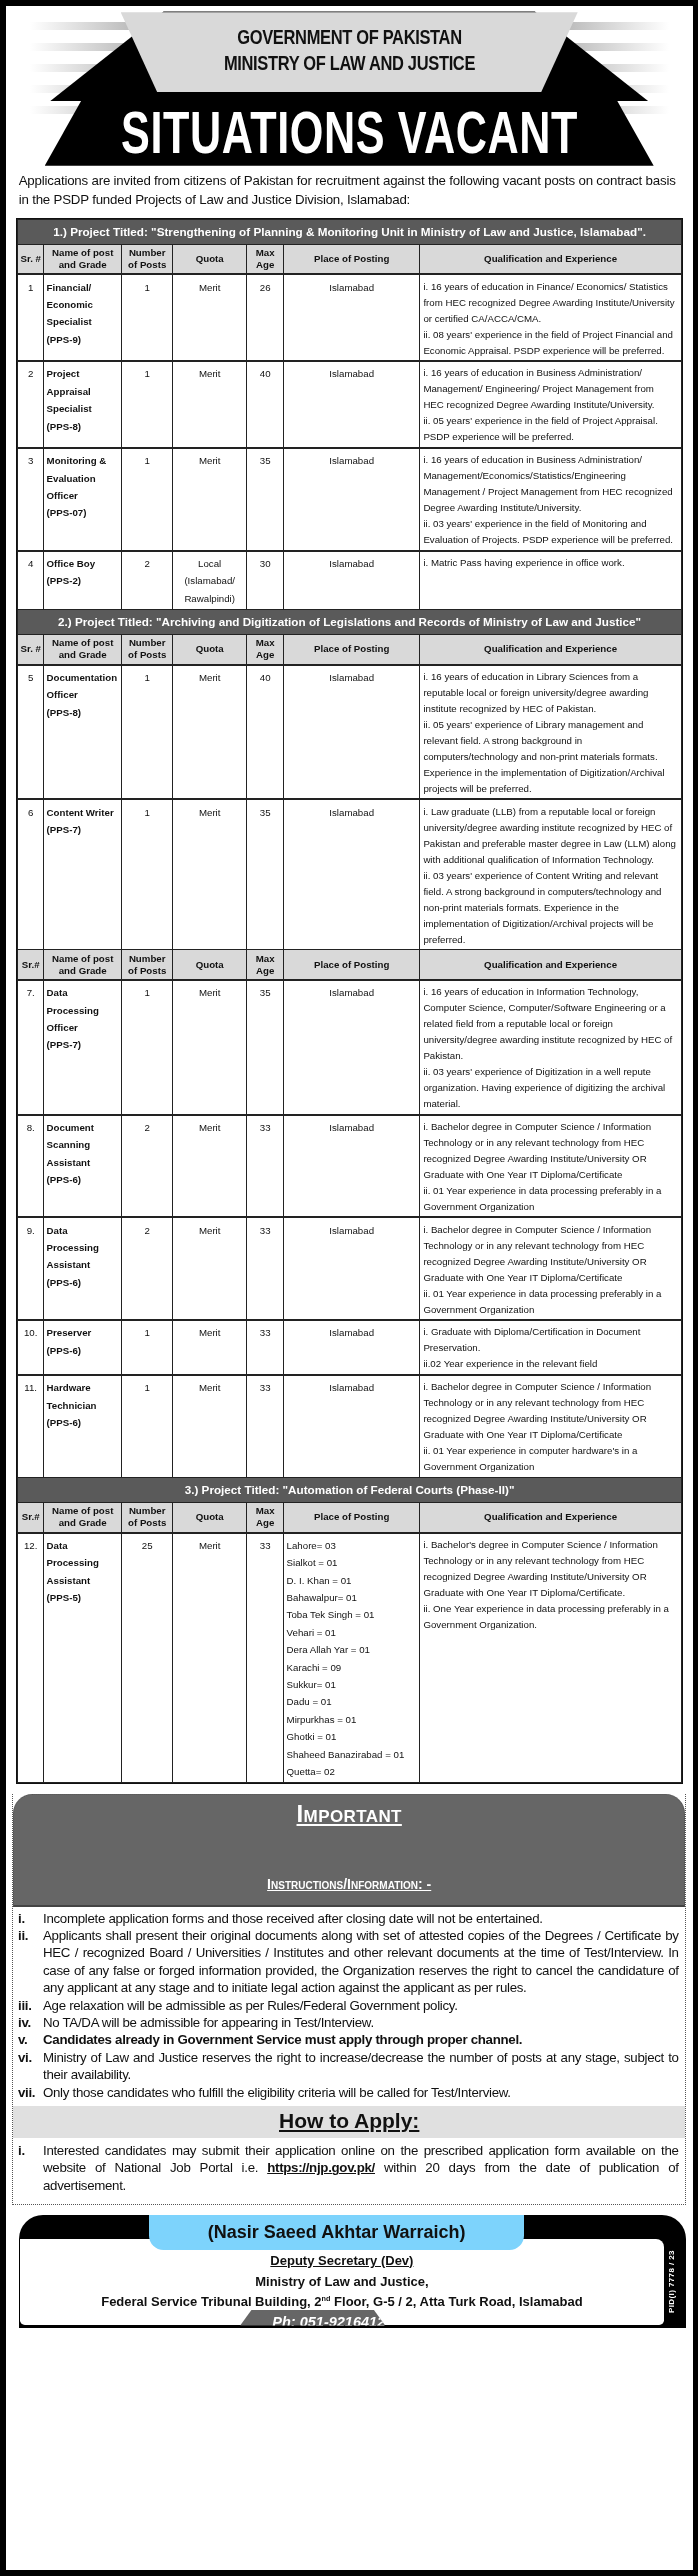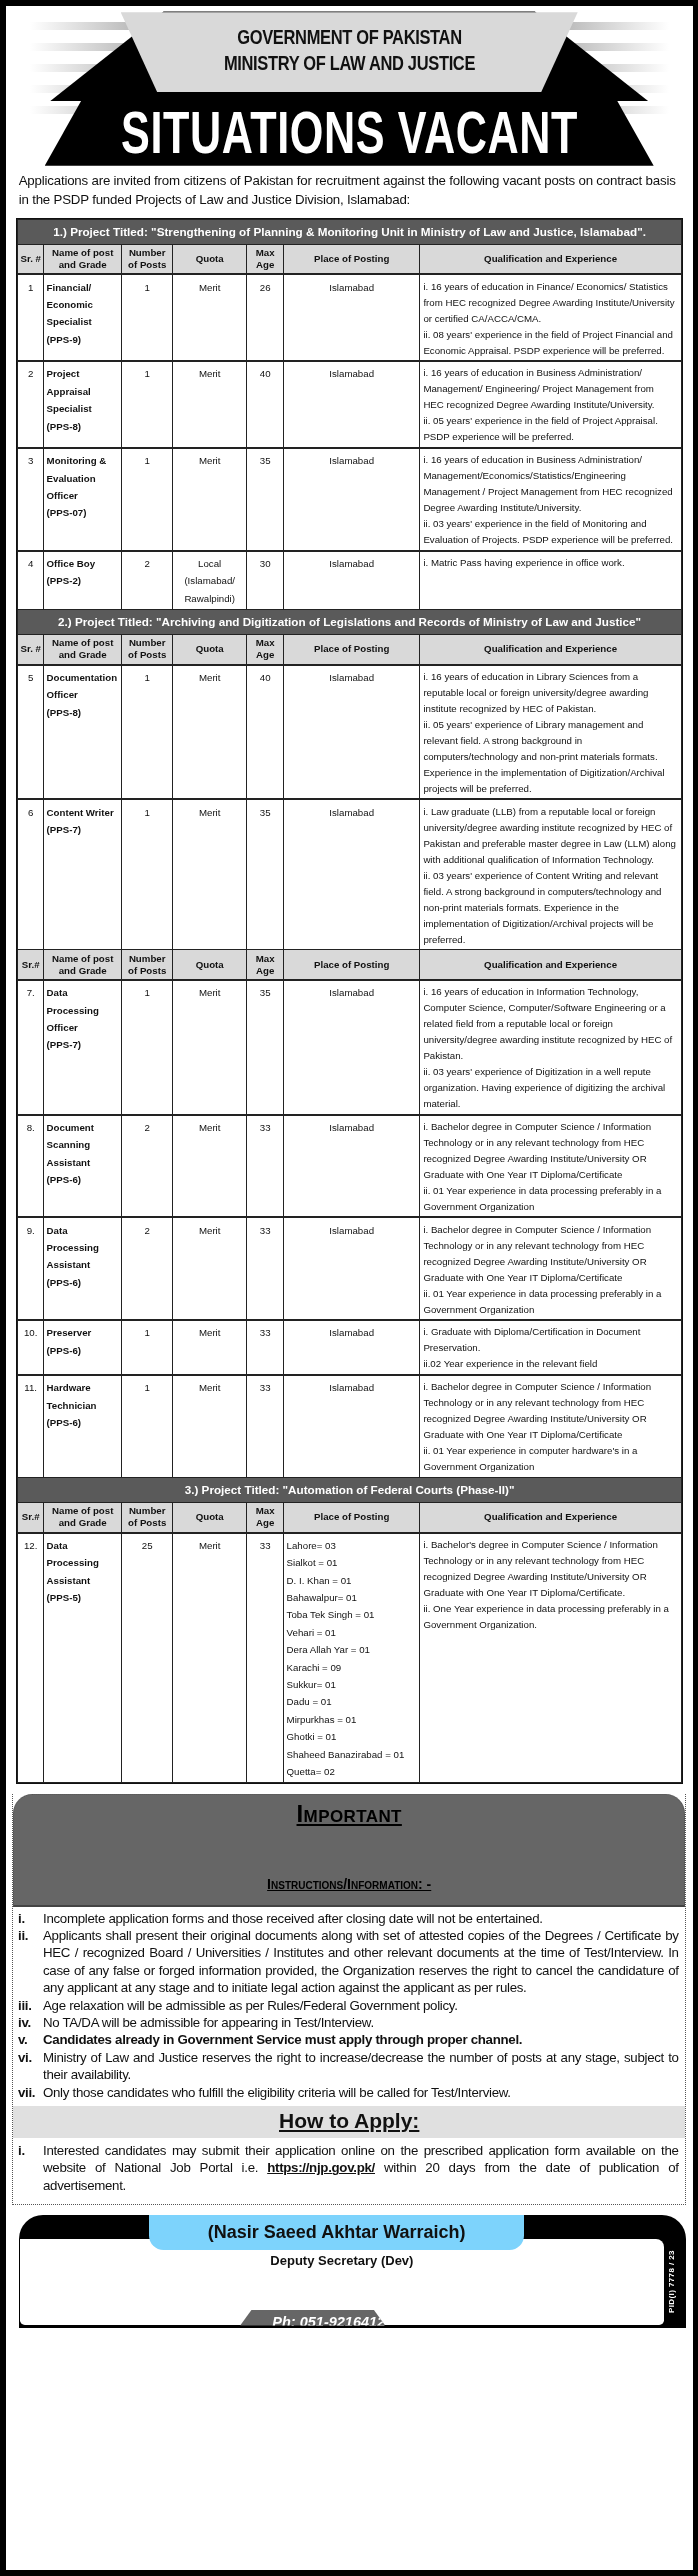--- a/index.html
+++ b/index.html
@@ -58,21 +58,21 @@
   td.c { text-align: center; }
   td.post { font-weight: bold; }
   td.qual { font-size: 9.7px; line-height: 16px; padding-left: 3.2px; padding-right: 4.8px; }
   tr.sep td { border-top: 2px solid #222; }
   .col-sr { width: 26px; } .col-name { width: 78px; } .col-num { width: 51px; }
   .col-quota { width: 74px; } .col-age { width: 37px; } .col-place { width: 136px; }
 
   
   .imp { margin: 9.7px 6.5px 0 6.5px; border: 1.2px dotted #555; border-top: none; }
   .imp-head { background: #666; border-radius: 19.4px 19.4px 0 0; text-align: center;
-    color: #000000; padding: 3.2px 0 9.7px 0; border: 1.2px dotted #555; border-bottom: 2.4px solid #444; }
+    color: #ffffff; padding: 3.2px 0 9.7px 0; border: 1.2px dotted #555; border-bottom: 2.4px solid #444; }
   .imp-title { font-size: 24px; font-weight: bold; font-variant: small-caps;
     text-decoration: underline; letter-spacing: 0.4px; line-height: 31px; }
   .imp-sub { font-size: 14px; font-weight: bold; font-variant: small-caps;
     text-decoration: underline; line-height: 22.6px; margin-top: 44px; }
   .ilist { list-style: none; padding: 2.4px 6.5px 1.6px 4.8px; }
   .ilist li { display: flex; font-size: 13.3px; line-height: 17.4px; letter-spacing: -0.3px; }
   .ilist li .num { width: 25px; flex: none; font-weight: bold; }
   .ilist li .txt { flex: 1; text-align: justify; }
   .ilist li.bold .txt { font-weight: bold; }
   .how-head { background: #e0e0e0; text-align: center; margin: 3.2px 0 1.6px 0; padding: 0 0 3.2px 0; }
@@ -81,21 +81,21 @@
 
   
   .sig { position: relative; margin: 9.7px 6.5px 0 6.5px; height: 117px; }
   .sig-black { position: absolute; left: 6.5px; right: 0px; top: 0; height: 113px; background: #000;
     border-radius: 24px 24px 0 0; }
   .sig-white { position: absolute; left: 8px; right: 22.6px; top: 24px; height: 86px; background: #fff;
     border-radius: 0 8px 4.8px 4.8px; }
   .sig-name-box { position: absolute; left: 137px; right: 162px; top: 0; height: 35px; background: #7dd3fc;
     border-radius: 0 0 14.5px 14.5px; text-align: center; font-weight: bold; font-size: 18px; line-height: 34px; }
   .sig-line { position: absolute; left: 8px; right: 22.6px; text-align: center; font-weight: bold; }
-  .sig-l1 { top: 38px; font-size: 13px; }
+  .sig-l1 { top: 38px; font-size: 13px; text-decoration: underline; }
   .sig-l2 { top: 59px; font-size: 13px; }
   .sig-l3 { top: 79px; font-size: 13px; }
   .sig-phone { position: absolute; left: 228px; width: 145px; top: 95px; height: 16px; background: #666;
     clip-path: polygon(8% 0, 92% 0, 100% 100%, 0 100%); color: #fff; text-align: right;
     font-size: 14.5px; font-weight: bold; line-height: 24px; font-style: italic; }
   .pid { position: absolute; right: 4.8px; top: 22.6px; width: 14.5px; height: 89px;
     color: #fff; font-size: 8px; font-weight: bold; writing-mode: vertical-rl;
     transform: rotate(180deg); text-align: center; letter-spacing: 0.4px; }
   sup { font-size: 7.3px; }
 </style>
@@ -423,19 +423,21 @@
       </li>
     </ul>
     <div style="height:8px"></div>
   </div>
 
   <div class="sig">
     <div class="sig-black"></div>
     <div class="sig-white"></div>
     <div class="sig-name-box">(Nasir Saeed Akhtar Warraich)</div>
     <div class="sig-line sig-l1">Deputy Secretary (Dev)</div>
+    <div class="sig-line sig-l2">Ministry of Law and Justice,</div>
+    <div class="sig-line sig-l3"><span>Federal Service Tribunal Building, 2</span><sup>nd</sup><span> Floor, G-5 / 2, Atta Turk Road, Islamabad</span></div>
     <div class="sig-phone">Ph: 051-9216412</div>
     <div class="pid">PID(I) 7778 / 23</div>
   </div>
 
 </div>
 </div>
 
 
 </body></html>

